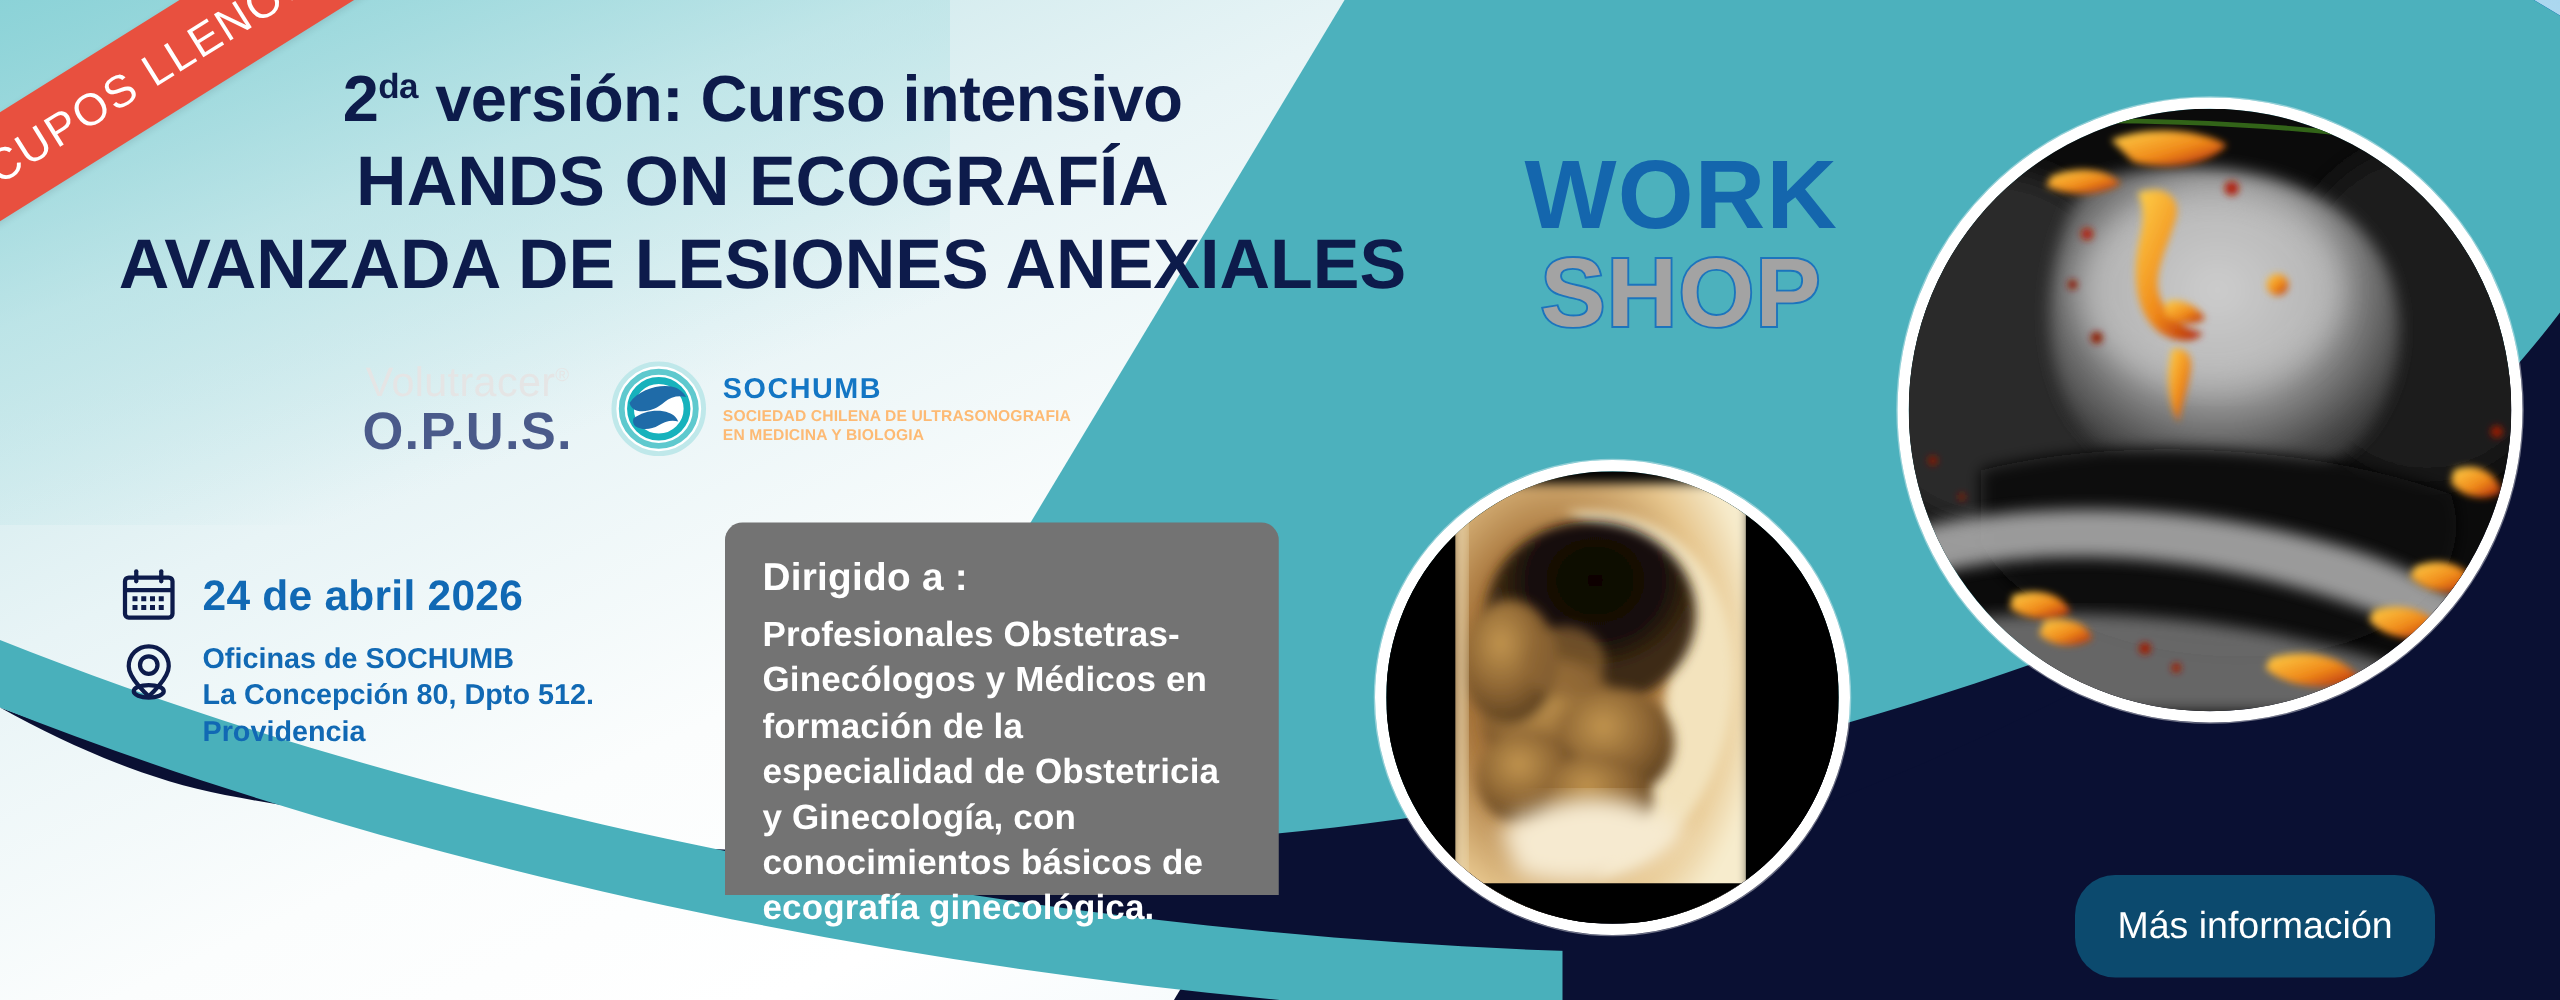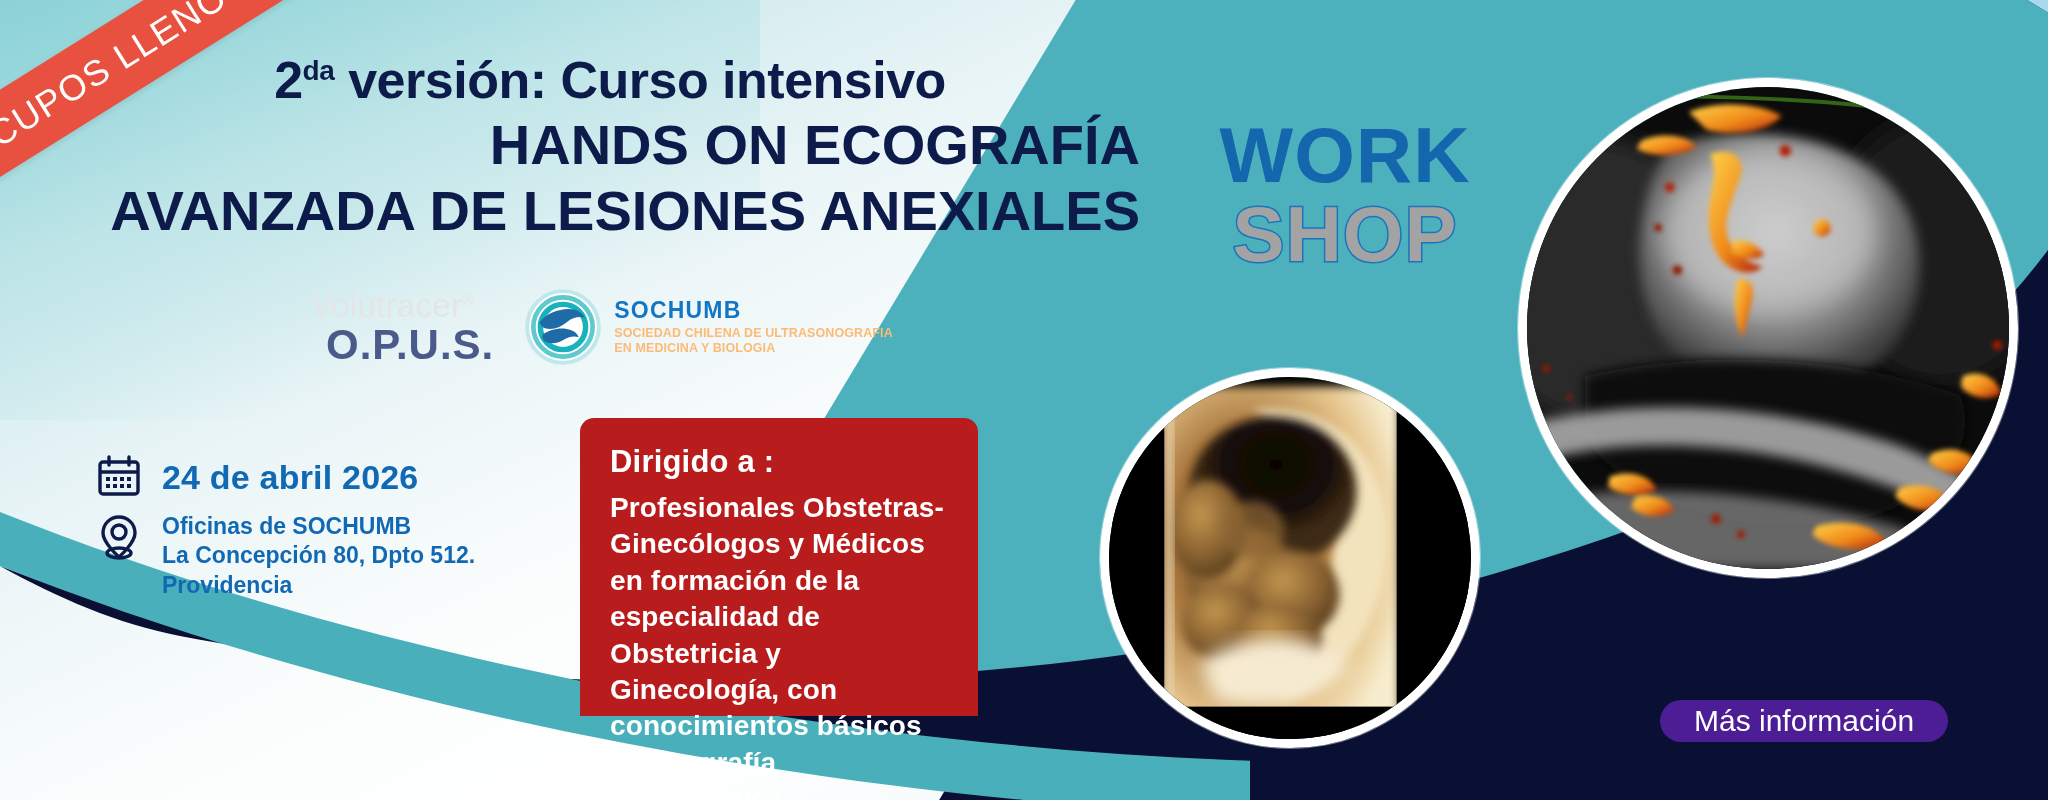--- a/index.html
+++ b/index.html
@@ -102,41 +102,41 @@
     white-space:nowrap;
   }
   .t-line1 .sup {
     font-size:28px;
     vertical-align:super;
     font-weight:bold;
   }
   .t-line2, .t-line3 {
     color:#0d1b4b;
     font-weight:bold;
-    text-align:right;
+    text-align:center;
     line-height:1.1;
     white-space:nowrap;
   }
   .t-line2 { font-size:56px; margin-top:6px; letter-spacing:0px; }
   .t-line3 { font-size:56px; margin-top:4px; letter-spacing:0px; }
 
   
   .logos {
     position:absolute; left:290px; top:288px; z-index:20;
     display:flex; align-items:center; gap:30px;
   }
   .volutracer { display:flex; flex-direction:column; align-items:center; }
   .volu-top {
     font-size:33px; font-weight:300; color:#e5e5e5;
     letter-spacing:.3px; line-height:1;
   }
   .volu-top sup { font-size:15px; vertical-align:super; }
   .volu-bottom {
     font-size:42px; font-weight:bold; color:#4a5a8a;
-    letter-spacing:1px; line-height:1; margin-top:2px;margin-left:36px;
+    letter-spacing:1px; line-height:1; margin-top:2px;
   }
   .sochumb-group { display:flex; align-items:center; gap:12px; }
   .sochumb-mark { width:78px; height:78px; flex:0 0 78px; }
   .sochumb-txt { display:flex; flex-direction:column; justify-content:center; }
   .sochumb-name {
     font-size:23px; font-weight:bold; color:#1376c4; letter-spacing:1.2px; line-height:1;
   }
   .sochumb-sub {
     font-size:12.5px; font-weight:bold; color:#fdba74;
     line-height:1.2; margin-top:4px; letter-spacing:.1px;
@@ -152,22 +152,22 @@
   .date-text {
     font-size:34px; font-weight:bold; color:#1169b4; letter-spacing:.2px;
     padding-top:6px;
   }
   .place-text { font-size:23px; font-weight:bold; color:#1169b4; line-height:1.28; }
   .place-text .lbl { display:block; }
 
   
   .dirigido {
     position:absolute; left:580px; top:418px; z-index:20;
-    width:398px; height:298px;
-    background:#b91c1c;
+    width:443px; height:298px;
+    background:#737373;
     border-radius:14px 14px 0 0;
     padding:26px 30px 0 30px;
   }
   .dirigido h3 {
     color:#ffffff; font-size:31px; font-weight:bold; margin-bottom:10px;
     letter-spacing:.2px;
   }
   .dirigido p {
     color:#ffffff; font-size:28px; font-weight:bold; line-height:1.3;
     letter-spacing:.1px;
@@ -197,24 +197,24 @@
     overflow:hidden; z-index:25;
     box-shadow:0 0 0 1px rgba(255,255,255,.4);
   }
   .circ-small { left:1100px; top:368px; width:380px; height:380px; }
   .circ-large { left:1518px; top:78px; width:500px; height:500px; }
   .circ-inner { width:100%; height:100%; position:relative; }
 
   
   .cta {
     position:absolute; left:1660px; top:700px; z-index:30;
-    background:#4c1d95;
+    background:#0c4a6e;
     color:#ffffff;
     font-size:30px;
-    padding:4px 34px;
+    padding:24px 34px;
     border:none;
     border-radius:32px;
     cursor:pointer;
     font-family:"Liberation Sans", sans-serif;
     white-space:nowrap;
   }
 </style>
 </head>
 <body>
 

